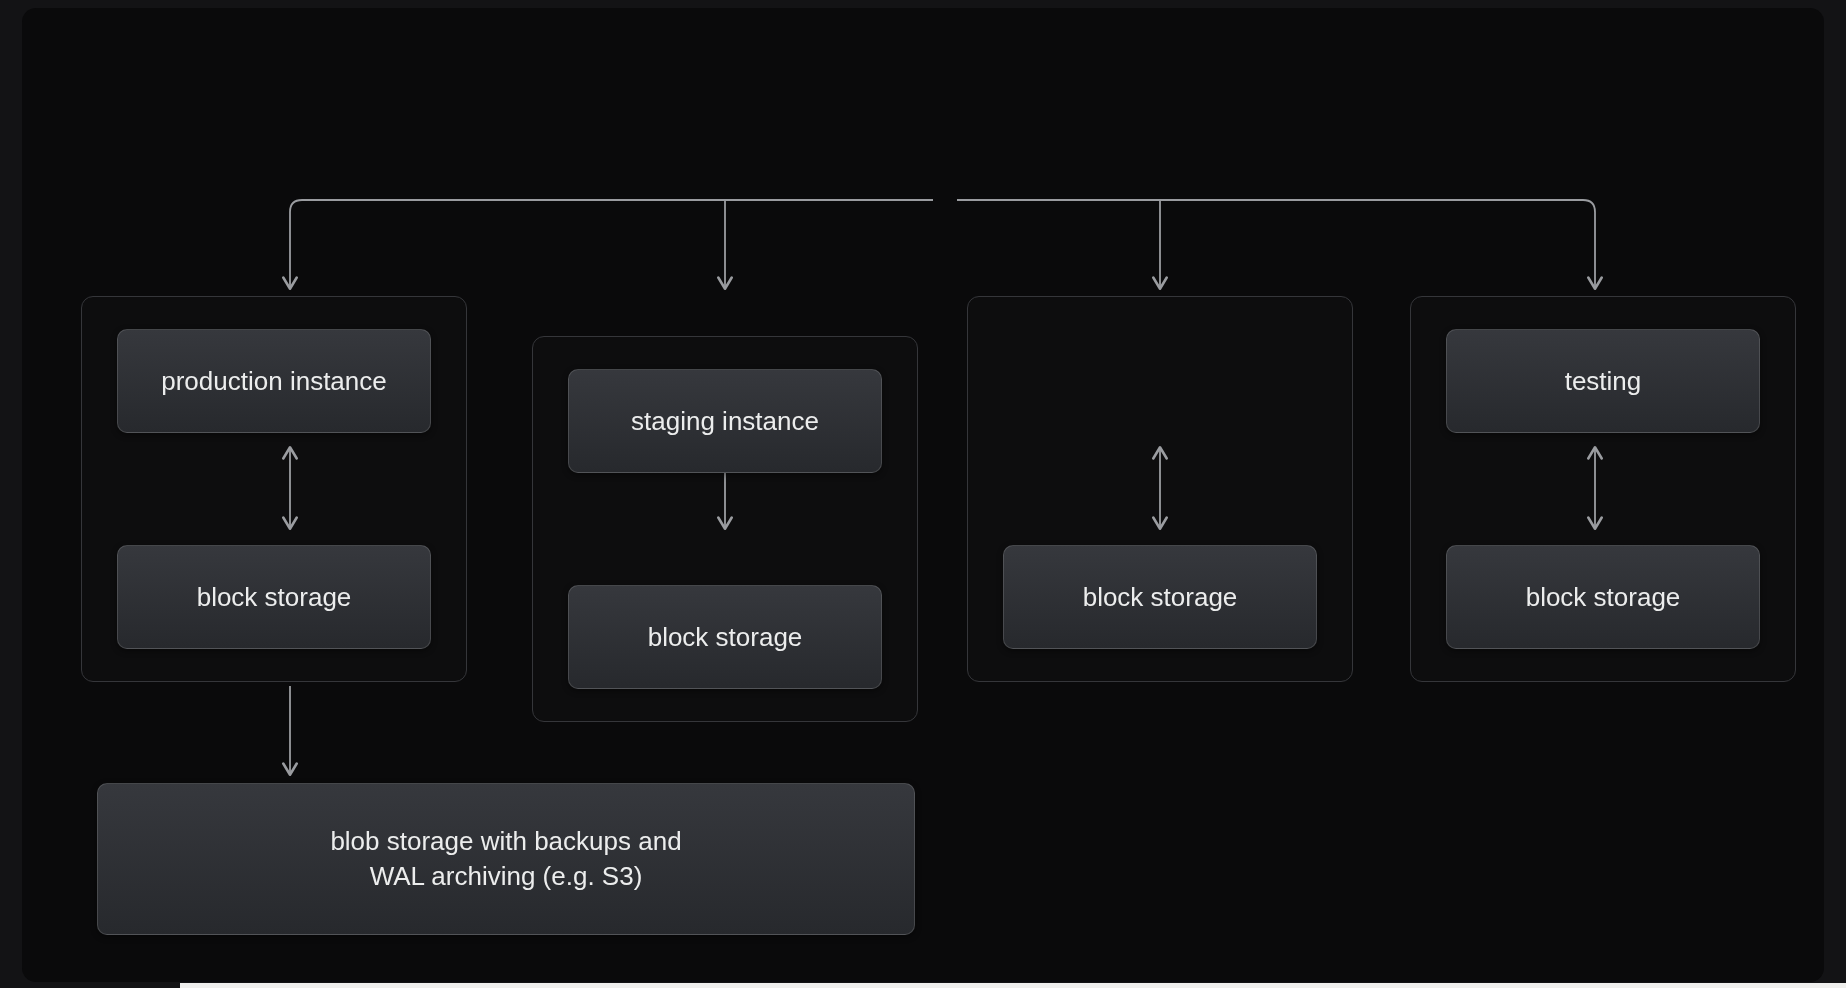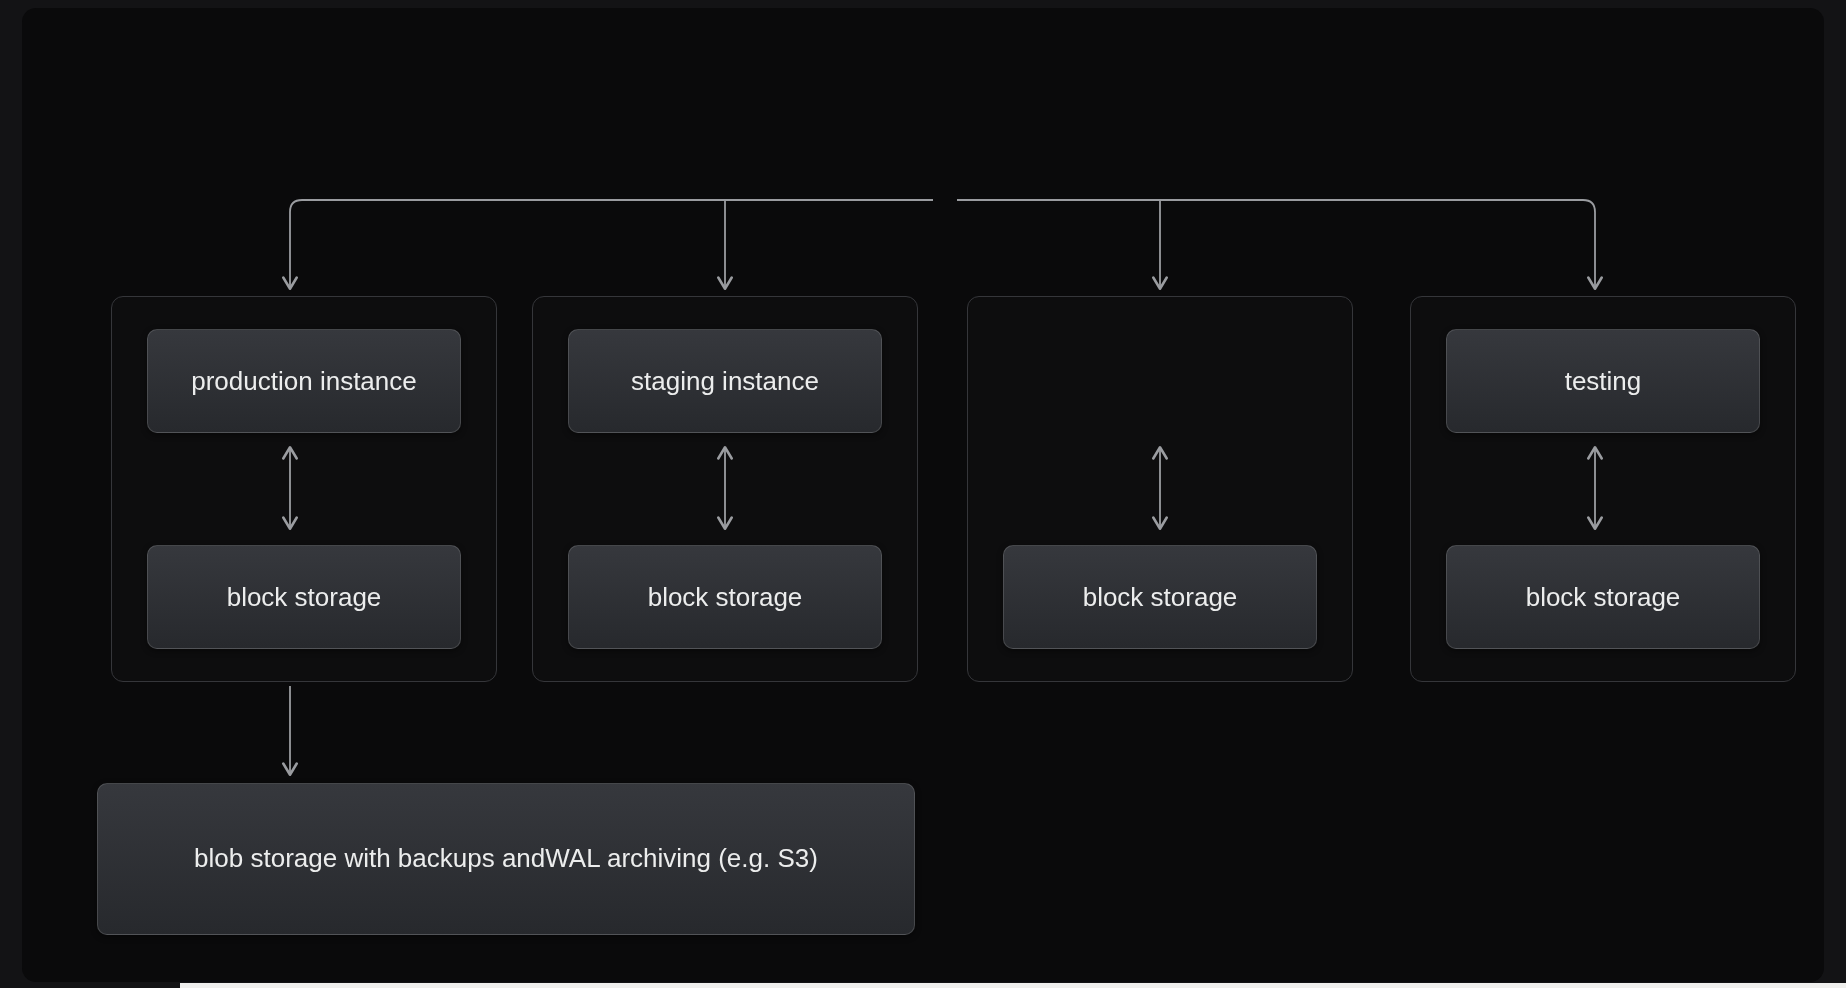--- a/index.html
+++ b/index.html
@@ -44,22 +44,22 @@
     pointer-events:none;
   }
   .group{
     position:absolute;
     top:288px;
     width:386px;height:386px;
     border:1px solid var(--group-border);
     border-radius:12px;
     background:rgba(255,255,255,0.015);
   }
-  .group.g0{left:89px;}
-  .group.g1{left:510px;}
+  .group.g0{left:59px;}
+  .group.g1{left:510px;margin-top:40px;}
   .group.g2{left:945px;}
   .group.g3{left:1388px;}
   .node{
     position:absolute;
     left:35px;width:314px;height:104px;
     border:1px solid var(--box-border);
     border-radius:10px;
     background:linear-gradient(180deg,#36383d 0%,#27292d 100%);
     box-shadow:0 2px 6px rgba(0,0,0,0.45);
     display:flex;align-items:center;justify-content:center;
@@ -69,21 +69,21 @@
   .node.instance{top:32px;}
   .node.storage{top:248px;}
   .blob-box{
     position:absolute;
     left:75px;top:775px;
     width:818px;height:152px;
     border:1px solid var(--box-border);
     border-radius:10px;
     background:linear-gradient(180deg,#36383d 0%,#27292d 100%);
     box-shadow:0 2px 6px rgba(0,0,0,0.45);
-    display:flex;align-items:center;justify-content:center;
+    display:flex;flex-direction:column;align-items:center;justify-content:center;
     font-size:26px;line-height:1.35;
     color:var(--text);
     text-align:center;
   }
   .bottom-edge{
     position:absolute;
     left:180px;right:0;bottom:0;height:5px;
     background:#efefed;
   }
 </style>

